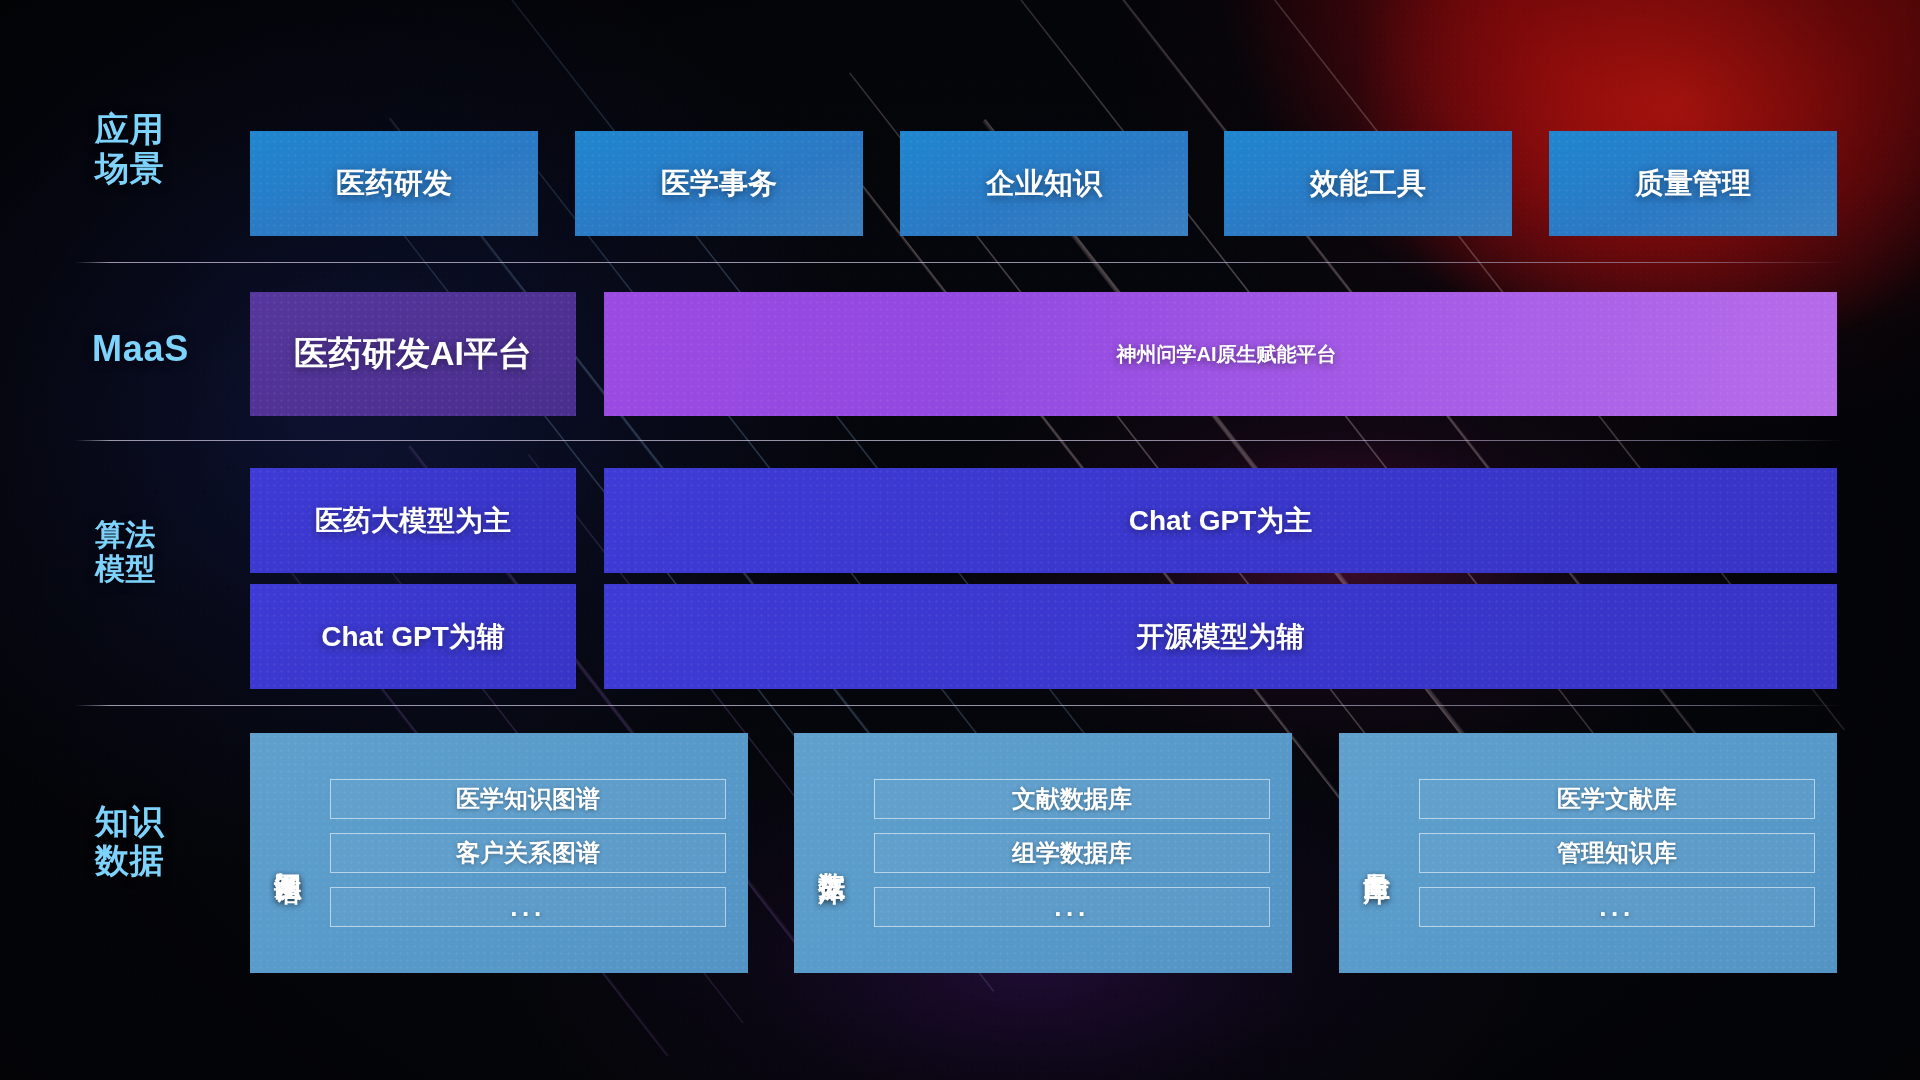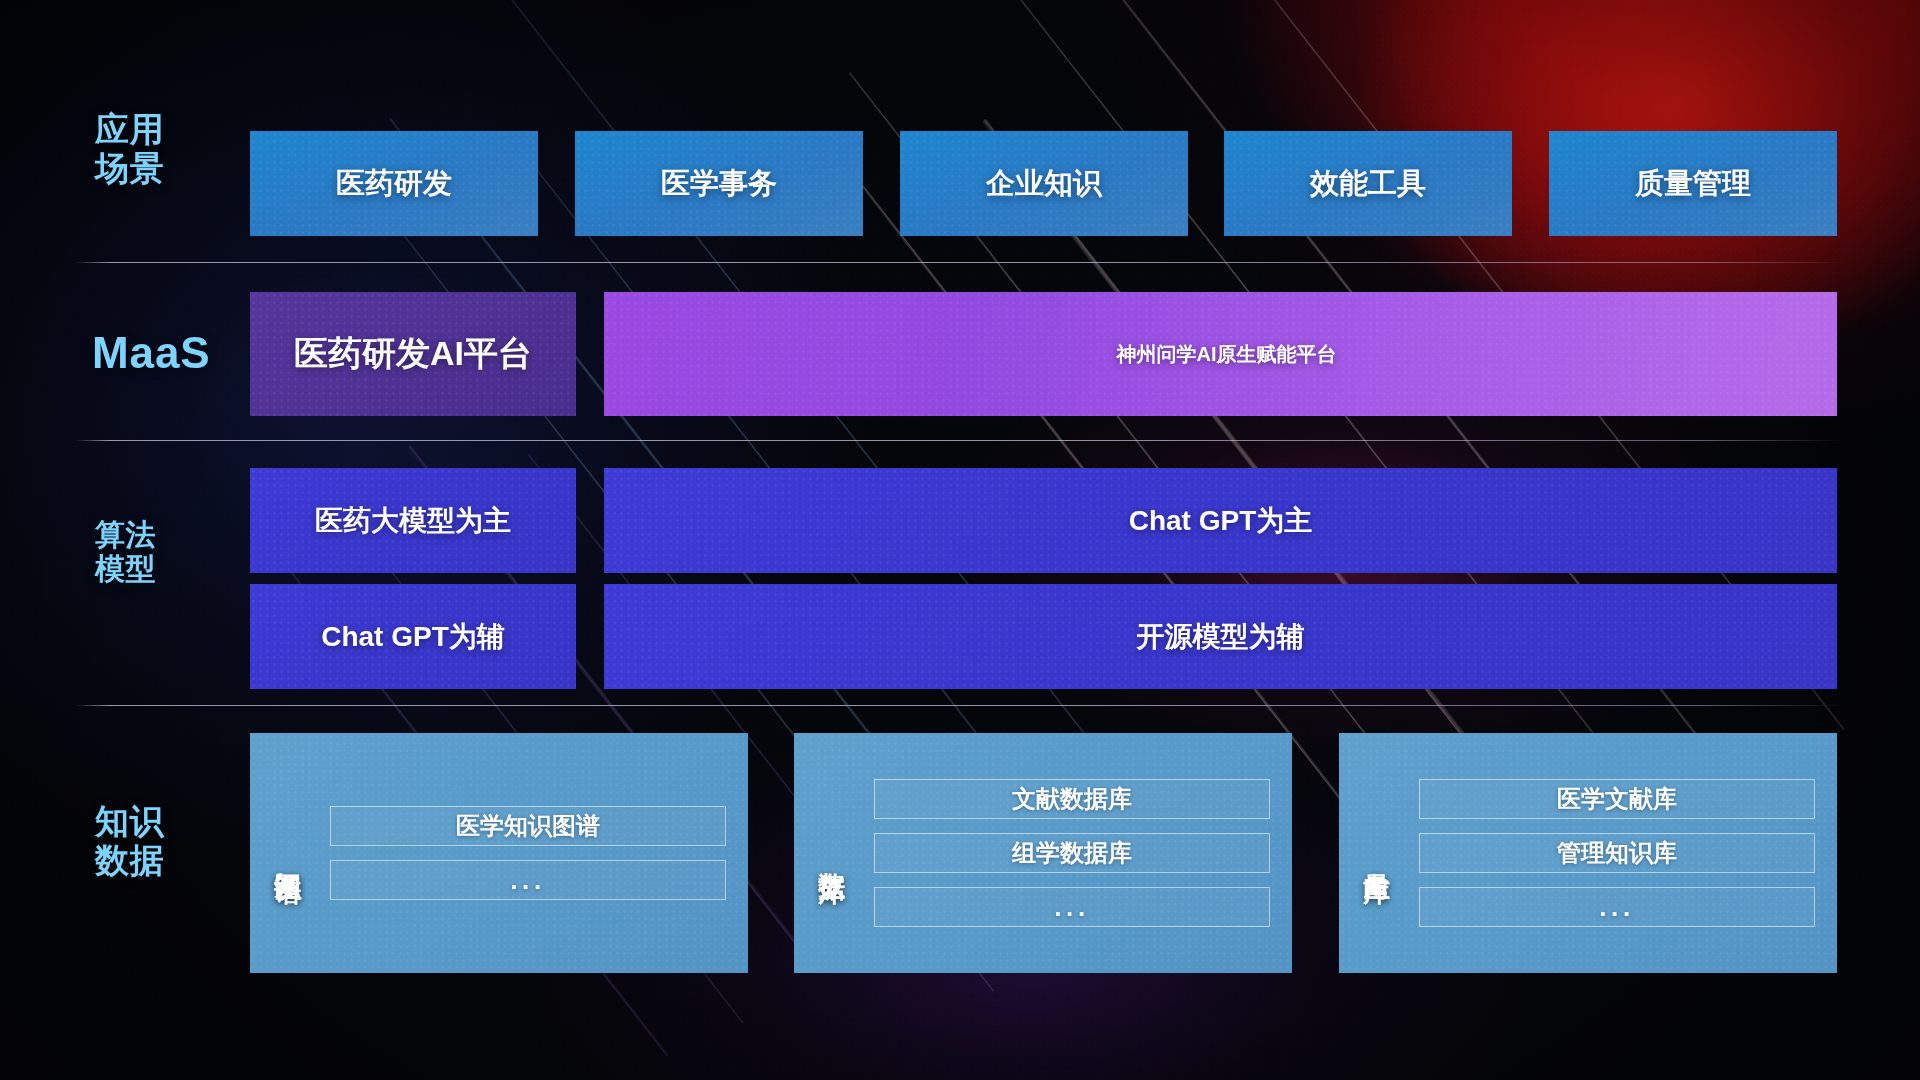--- a/index.html
+++ b/index.html
@@ -221,21 +221,21 @@
   </div>
   <div class="box app-box" style="left:1224px; top:131px; width:288px; height:105px;">
     <span>效能工具</span>
   </div>
   <div class="box app-box" style="left:1549px; top:131px; width:288px; height:105px;">
     <span>质量管理</span>
   </div>
 
   <div class="divider" style="left:75px; top:262px; width:1770px;"></div>
 
-  <div class="rail-label" style="left:92px; top:328px; width:180px; font-size:44px;">
+  <div class="rail-label" style="left:92px; top:328px; width:180px; font-size:36px;">
     <div>MaaS</div>
   </div>
 
   <div class="box maas-left" style="left:250px; top:292px; width:326px; height:124px;">
     <span>医药研发AI平台</span>
   </div>
   <div class="box maas-right" style="left:604px; top:292px; width:1233px; height:124px;">
     <span>神州问学AI原生赋能平台</span>
   </div>
 
@@ -263,20 +263,21 @@
 
   <div class="rail-label" style="left:95px; top:802px; width:130px; font-size:34px;">
     <div>知识</div>
     <div>数据</div>
   </div>
 
   <div class="kd-group" style="left:250px; top:733px; width:498px; height:240px;">
     <div class="kd-vert">知识图谱</div>
     <div class="kd-items">
       <div class="kd-item">医学知识图谱</div>
+      <div class="kd-item">客户关系图谱</div>
       <div class="kd-item dots">...</div>
     </div>
   </div>
 
   <div class="kd-group" style="left:794px; top:733px; width:498px; height:240px;">
     <div class="kd-vert">数据库</div>
     <div class="kd-items">
       <div class="kd-item">文献数据库</div>
       <div class="kd-item">组学数据库</div>
       <div class="kd-item dots">...</div>

